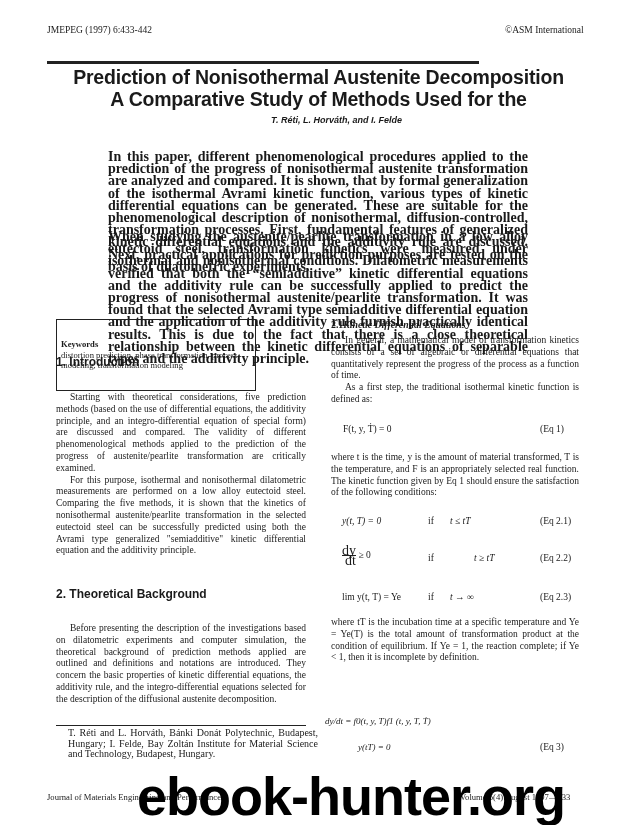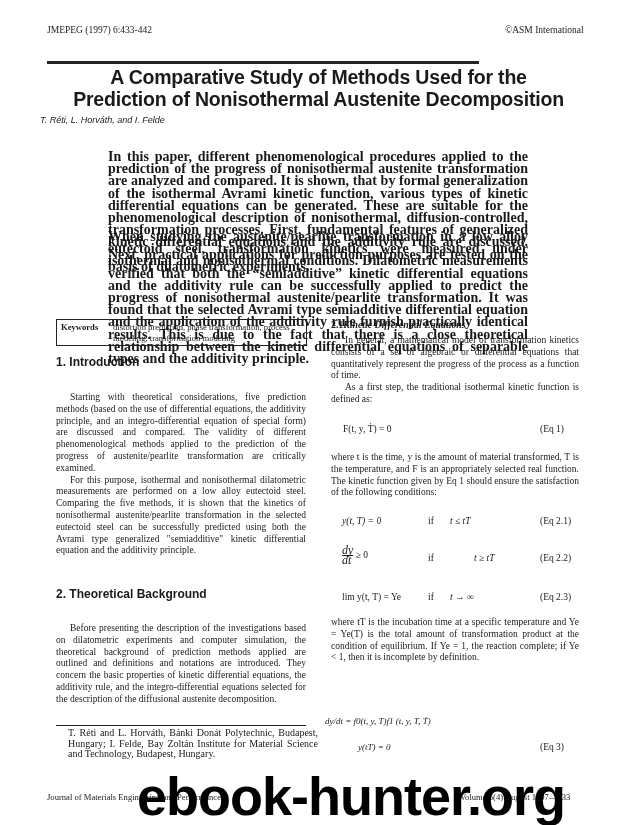--- a/index.html
+++ b/index.html
@@ -3,55 +3,55 @@
 <meta charset="utf-8">
 <style>
   html, body { margin: 0; padding: 0; background: #ffffff; }
   body { width: 637px; height: 825px; position: relative; overflow: hidden; color: #1a1a1a;
          font-family: "Liberation Serif", serif; }
   .abs { position: absolute; }
   .hdr { font-size: 9.5px; top: 25px; }
   .rule { position: absolute; left: 47px; width: 432px; height: 3px; background: #222; top: 61px; }
   .title { left: 40px; width: 557px; top: 66px; text-align: center; font-family: "Liberation Sans", sans-serif;
            font-weight: bold; font-size: 19.5px; line-height: 22px; letter-spacing: -0.2px; }
-  .authors { left: 40px; width: 557px; top: 115px; text-align: left; font-family: "Liberation Sans", sans-serif;
-             font-style: italic; font-weight: normal; font-size: 9px; }
+  .authors { left: 58px; width: 557px; top: 115px; text-align: center; font-family: "Liberation Sans", sans-serif;
+             font-style: italic; font-weight: bold; font-size: 9px; }
   .abstract { left: 108px; width: 420px; font-weight: bold; font-size: 14px; line-height: 12.2px;
               text-align: justify; margin: 0; }
-  .kw { left: 56px; top: 319px; width: 251px; border: 1.2px solid #222; font-size: 8.6px; line-height: 10.5px;
-        padding: 2px 4px; box-sizing: border-box; display: flex; }
+  .kw { left: 56px; top: 319px; width: 200px; border: 1.2px solid #222; font-size: 8.6px; line-height: 10.5px;
+        padding: 19px 4px; box-sizing: border-box; display: flex; flex-direction: column; }
   .kw b { width: 52px; flex: none; }
   .h1 { font-family: "Liberation Sans", sans-serif; font-weight: bold; font-size: 12px; left: 56px; }
   .col { width: 250px; font-size: 9.5px; line-height: 11.8px; text-align: justify; margin: 0; }
   .col p { margin: 0; text-indent: 14px; }
   .colL { left: 56px; }
   .colR { left: 331px; width: 248px; }
   .h2 { left: 331px; top: 319px; font-size: 9.8px; font-weight: bold; }
   .h2 i { }
   .eq { font-size: 9.5px; }
   .eqnum { left: 540px; font-size: 9.5px; }
   .fnrule { left: 56px; width: 250px; height: 1.2px; background: #222; top: 725px; }
   .fn { left: 68px; top: 728px; width: 250px; font-size: 10px; line-height: 10.5px; text-align: justify; }
   .footer { top: 792px; font-size: 8.6px; }
   .wm { left: 137px; top: 768px; font-family: "Liberation Sans", sans-serif; font-weight: bold; font-size: 54px;
         line-height: 56px; color: #000; letter-spacing: -1px; }
-  .frac { display: inline-block; vertical-align: middle; text-align: left; font-style: italic; font-size: 12px; line-height: 9px; }
+  .frac { display: inline-block; vertical-align: middle; text-align: right; font-size: 14px; line-height: 9px; }
   .frac span { display: block; }
   .frac .num { border-bottom: 0.8px solid #222; }
 </style>
 </head>
 <body>
 
 <div class="abs hdr" style="left:47px;">JMEPEG (1997) 6:433-442</div>
 <div class="abs hdr" style="left:505px;">©ASM International</div>
 <div class="rule"></div>
 
 <div class="abs title">
+  <div>Prediction of Nonisothermal Austenite Decomposition</div>
   <div>A Comparative Study of Methods Used for the</div>
-  <div>Prediction of Nonisothermal Austenite Decomposition</div>
 </div>
 <div class="abs authors">T. Réti, L. Horváth, and I. Felde</div>
 
 <p class="abs abstract" style="top:151px;">In this paper, different phenomenological procedures applied to the prediction of the progress of nonisothermal austenite transformation are analyzed and compared. It is shown, that by formal generalization of the isothermal Avrami kinetic function, various types of kinetic differential equations can be generated. These are suitable for the phenomenological description of nonisothermal, diffusion-controlled, transformation processes. First, fundamental features of generalized kinetic differential equations and the additivity rule are discussed. Next,  practical applications for prediction purposes are tested on the basis of dilatometric experiments.</p>
 <p class="abs abstract" style="top:231px;">When studying the austenite/pearlite transformation in a low alloy eutectoid steel, transformation kinetics were measured under isothermal and nonisothermal conditions. Dilatometric measurements verified that both the “semiadditive” kinetic differential equations and the additivity rule can be successfully applied to predict the progress of nonisothermal austenite/pearlite transformation. It was found that the selected Avrami type semiadditive differential equation and the application of the additivity rule furnish practically identical results. This is due to the fact that there is a close theoretical relationship between the kinetic differential equations of separable types and the additivity principle.</p>
 
 <div class="abs kw">
   <b>Keywords</b>
   <span>distortion prediction, phase transformation, process modeling, transformation modeling</span>
 </div>

